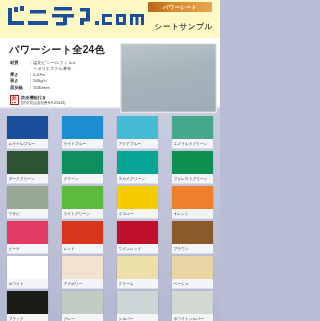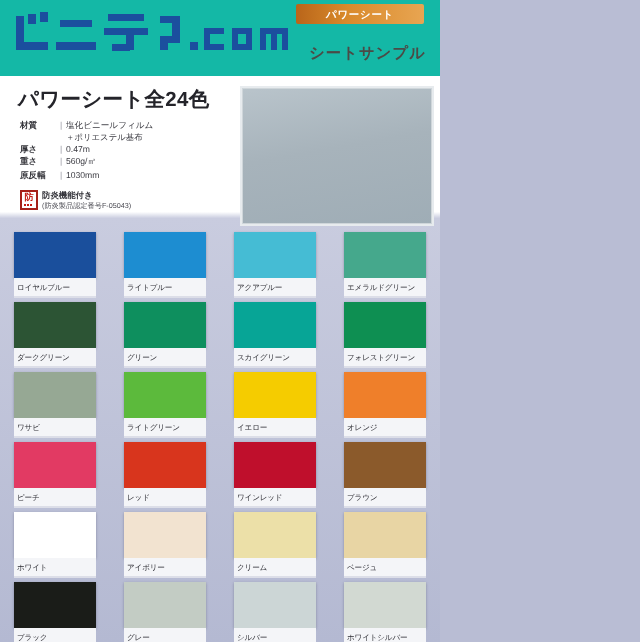--- a/index.html
+++ b/index.html
@@ -5,21 +5,21 @@
   html,body{margin:0;padding:0;}
   body{
     width:220px;height:321px;overflow:hidden;
     font-family:"Liberation Sans","DejaVu Sans",sans-serif;
     background:#b9bdd4;
     position:relative;
   }
   .page{position:absolute;inset:0;background:
      linear-gradient(180deg,#ffffff 0%,#ffffff 33%,#c9ccdf 34%,#b4b9d2 100%);}
   
-  .header{position:absolute;left:0;top:0;width:220px;height:38px;background:#14b8a6;}
+  .header{position:absolute;left:0;top:0;width:220px;height:38px;background:#fef9c3;}
   .logo{position:absolute;left:6px;top:6px;width:140px;height:26px;}
   .logo svg{display:block;}
   .tab{
     position:absolute;right:8px;top:2px;width:64px;height:10px;
     background:linear-gradient(90deg,#b9651a 0%,#d98a2b 40%,#e8a552 100%);
     border-radius:1px;
     color:#fff;font-size:5.2px;letter-spacing:.4px;
     display:flex;align-items:center;justify-content:center;
     font-weight:bold;
   }

